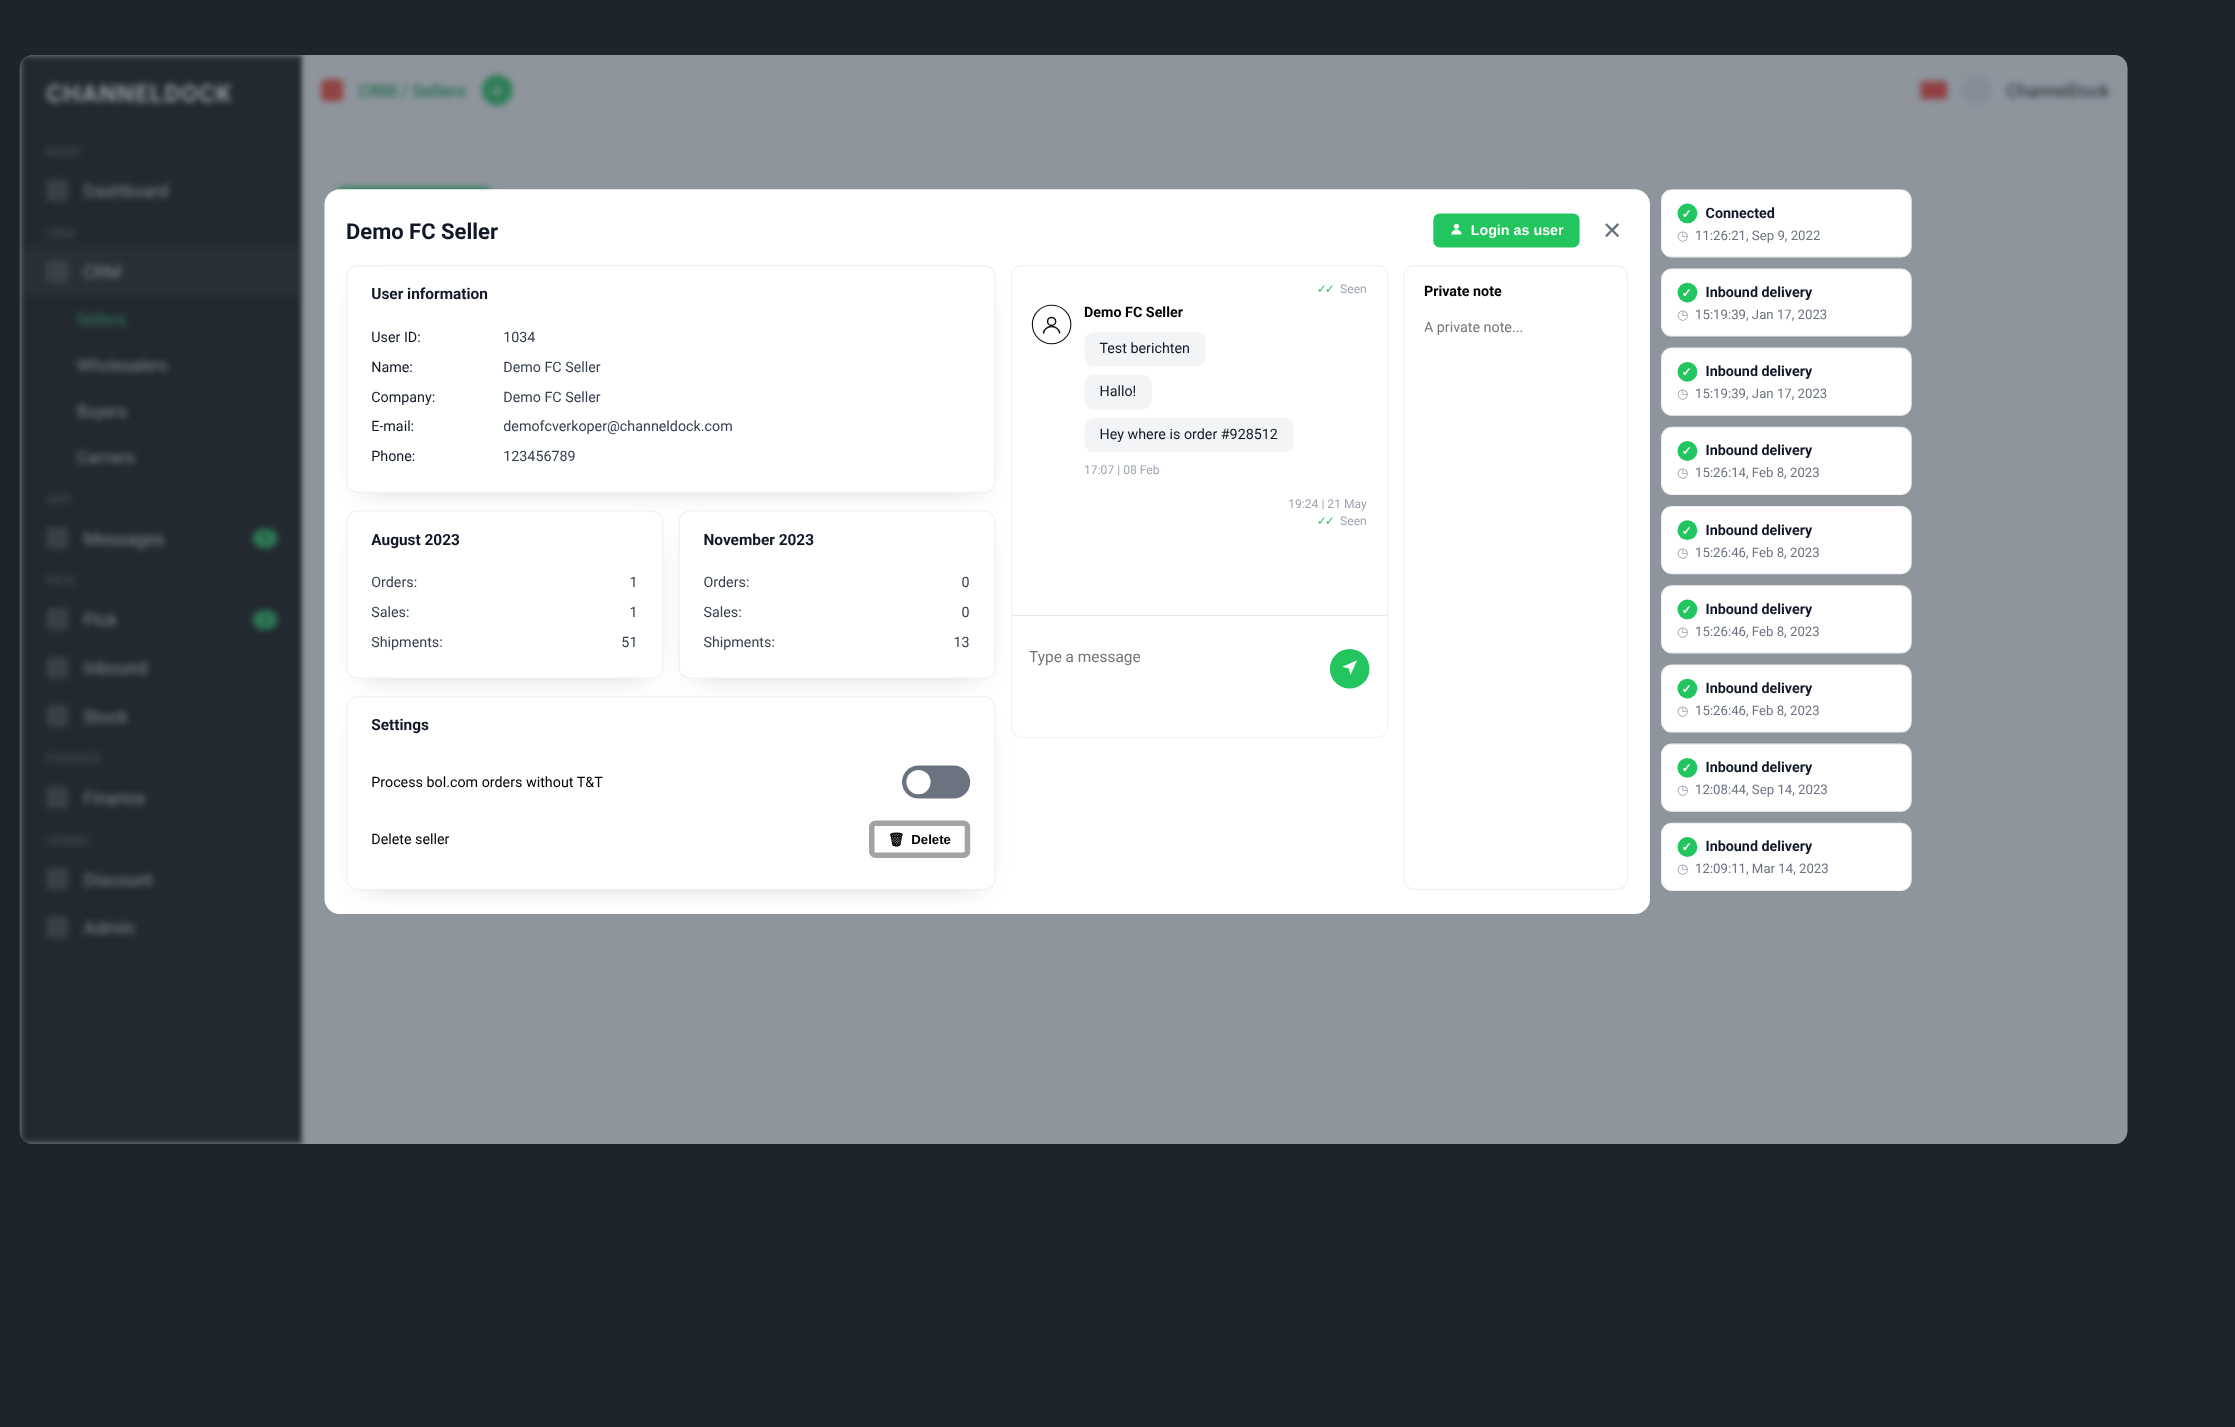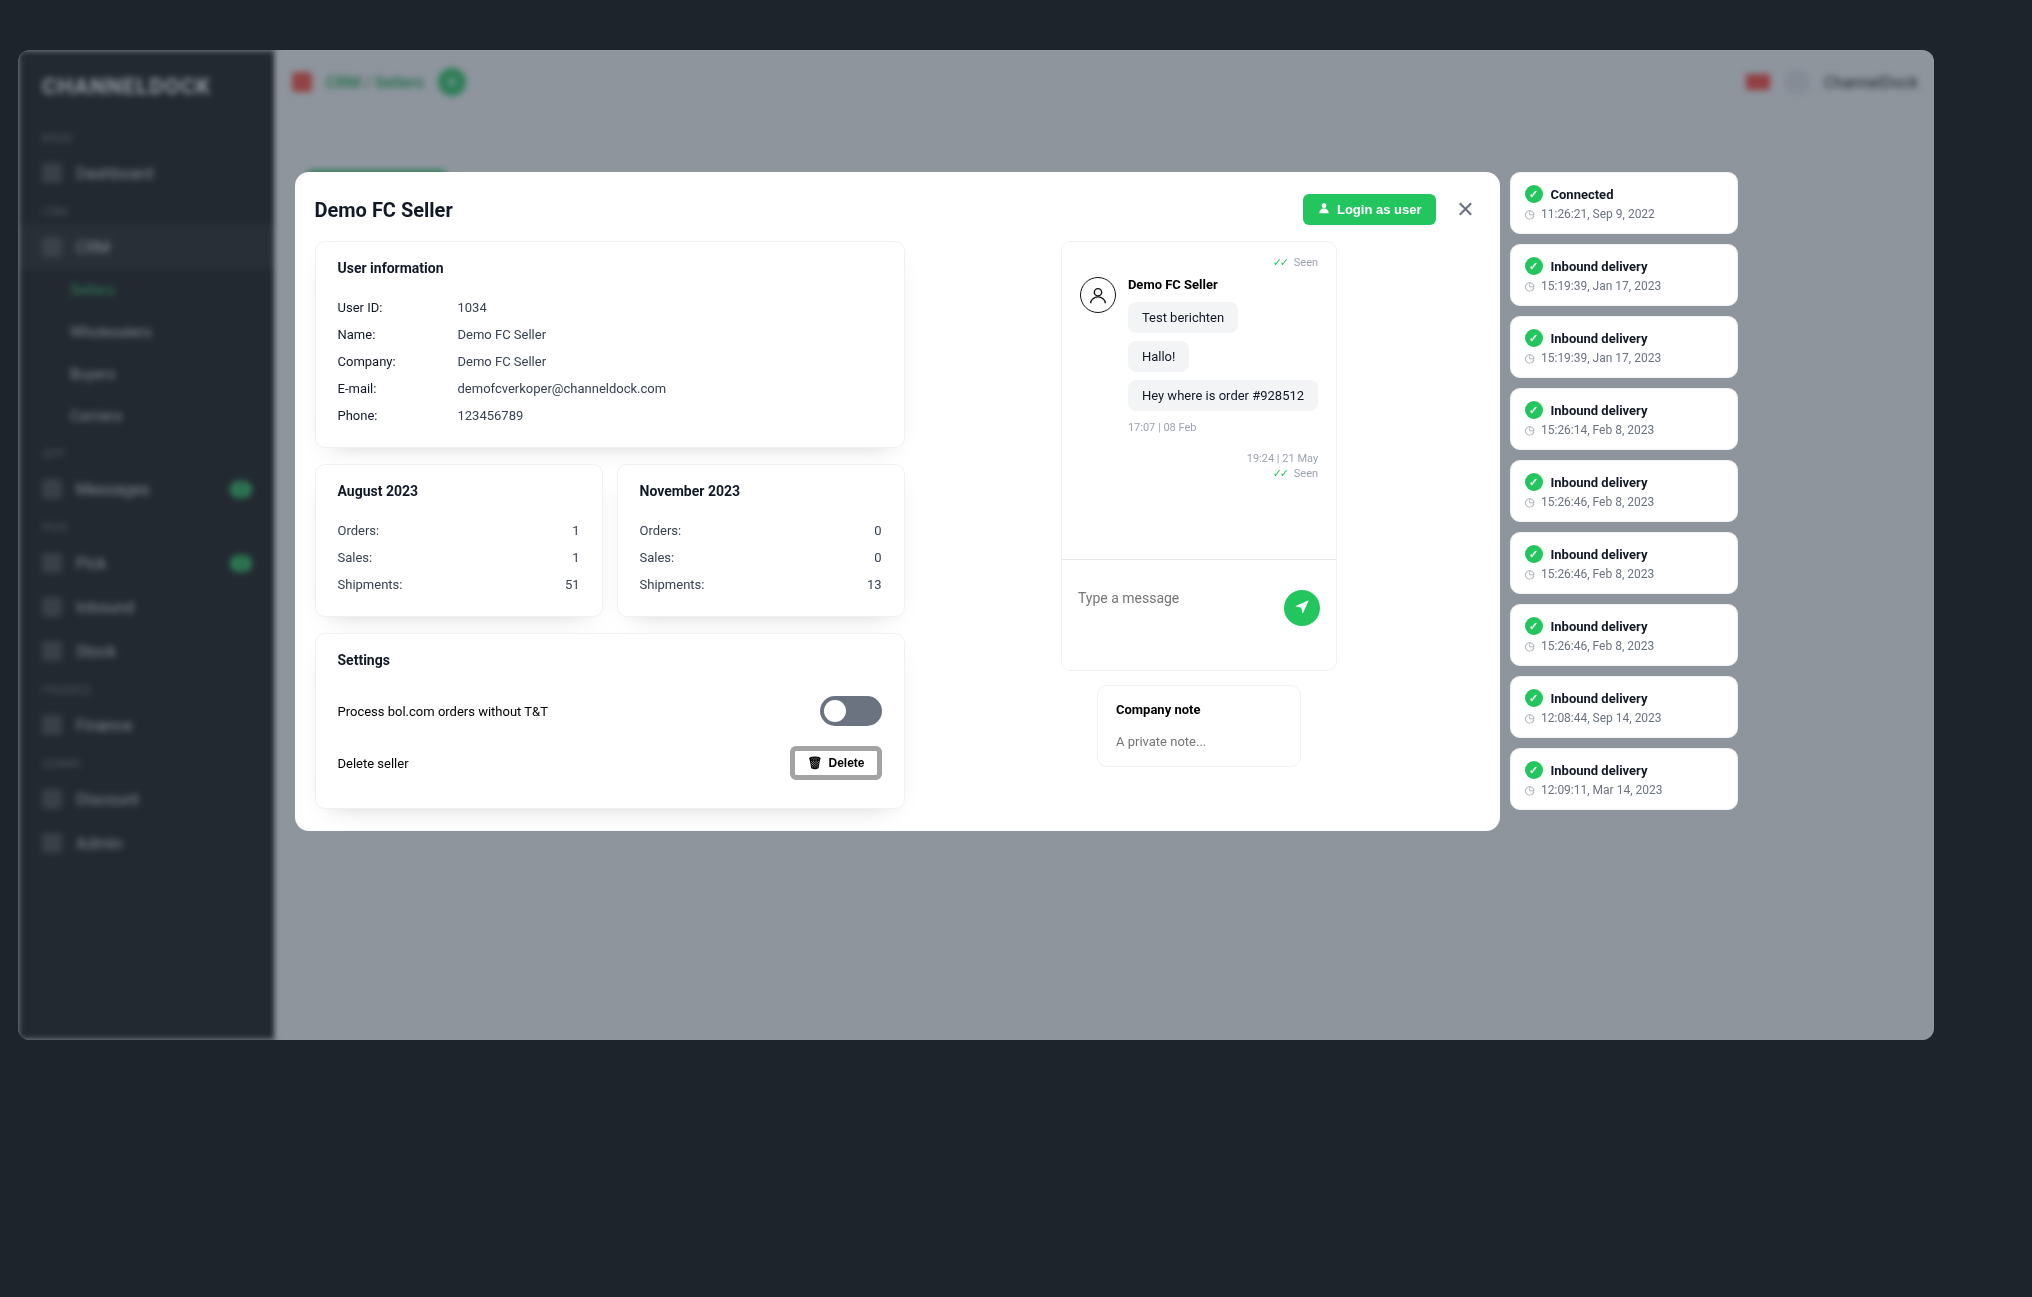--- a/index.html
+++ b/index.html
@@ -148,21 +148,21 @@
   content:""; position:absolute; left:4px; top:4px; width:22px;height:22px;background:#fff;border-radius:999px;
 }
 .delete-btn {
   background:#fff; border:5px solid #a3a3a3; border-radius:6px;
   padding:5px 12px; font-size:12px; font-weight:600; display:flex;align-items:center;gap:6px; cursor:pointer;
 }
 .trash-ico::before{ content:"🗑"; font-size:12px; }
 
 .center-col {
   flex: 1;
-  display:flex; flex-direction:column; gap: 14px; align-items: center;
+  display:flex; flex-direction:row; gap: 14px;
 }
 .chat-card {
   flex:1;
   display:flex; flex-direction:column;
   border:1px solid #f1f1f1; border-radius:10px; overflow:hidden;
   max-height: 430px;
 }
 .chat-scroll {
   flex:1; padding: 14px 18px; overflow:auto; background:#fff;
 }
@@ -433,21 +433,21 @@
                 <span>
                   <svg width="18" height="18" viewBox="0 0 24 24" fill="#fff">
                       <path d="M3 11l18-8-8 18-2-8-8-2z"></path>
                     </svg>
                 </span>
               </button>
             </div>
           </div>
 
           <div class="note-card">
-            <div class="note-title">Company note</div>
+            <div class="note-title">Private note</div>
             <input class="note-input" placeholder="A private note..." style="">
           </div>
         </div>
       </div>
     </div>
 
     <div class="activity-col" id="activity-mount">
         <div class="activity-card">
           <div class="act-title">
             <span class="act-dot">✓</span>

